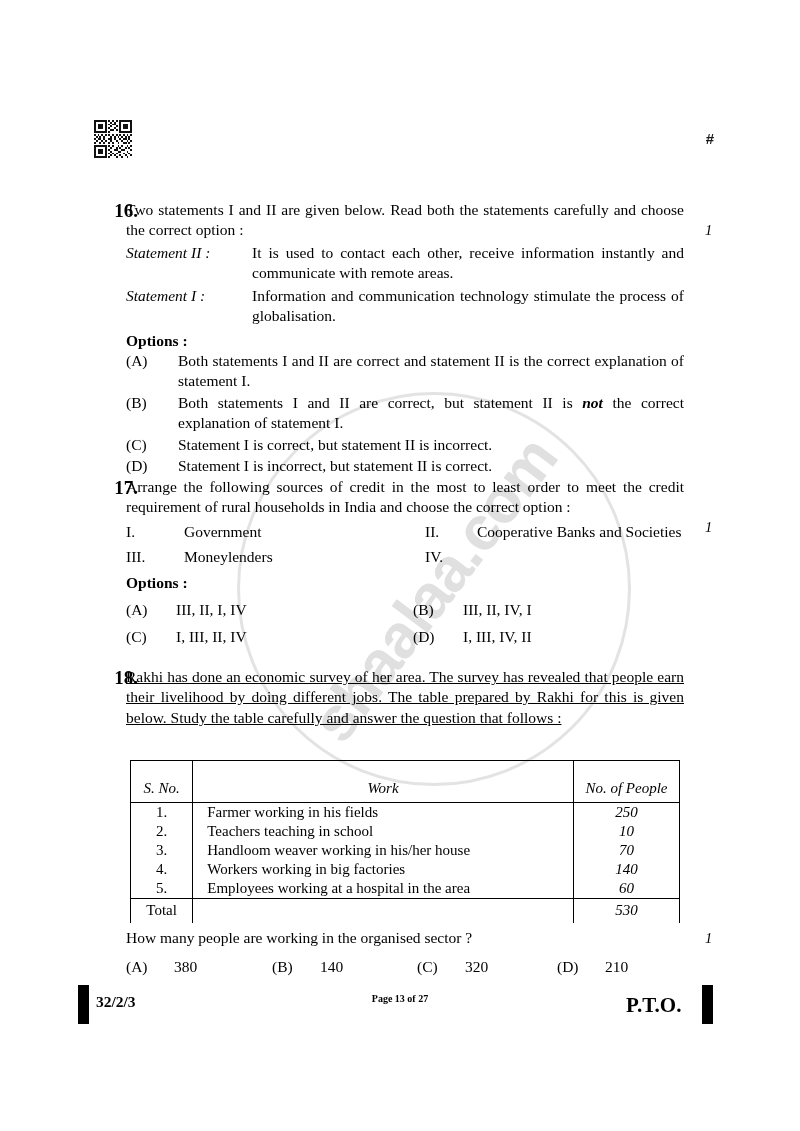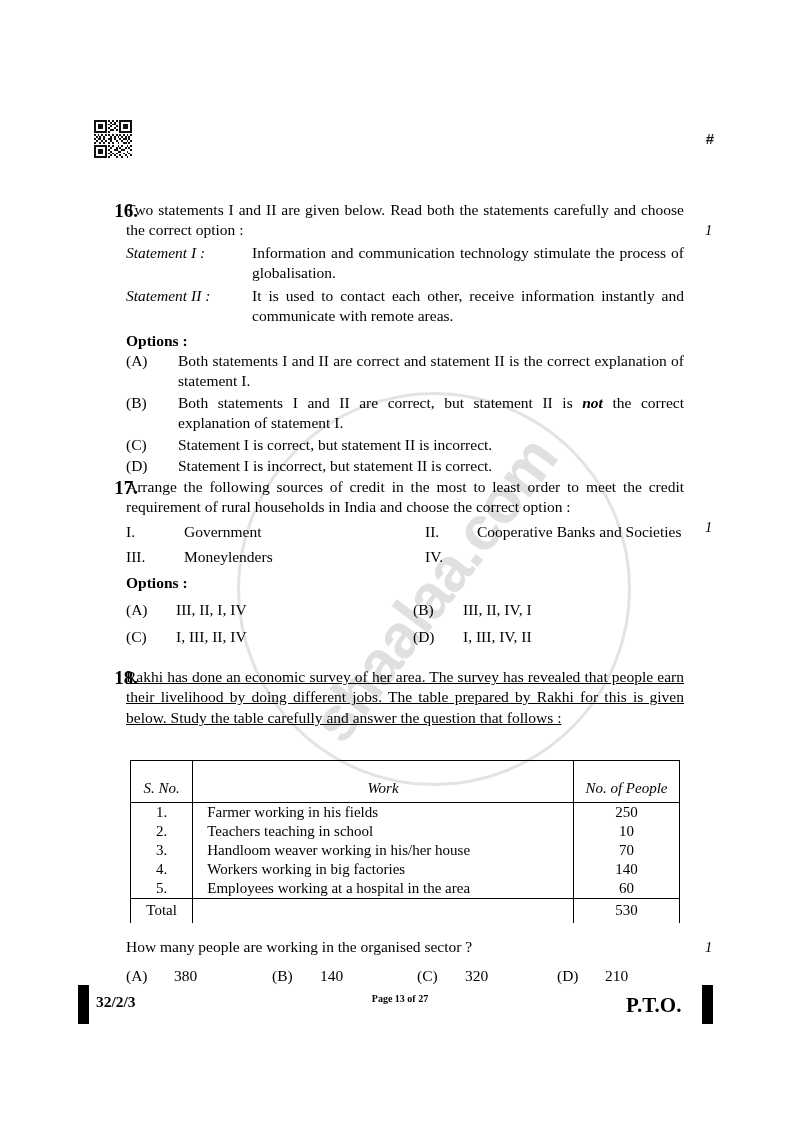--- a/index.html
+++ b/index.html
@@ -234,37 +234,37 @@
     text-align: left;
     padding: 1px 0 1px 14px;
     border-top: 0;
     border-bottom: 0;
   }
   .survey-table td.c-num {
     text-align: center;
     padding: 1px 0 1px;
     border-top: 0;
     border-bottom: 0;
+    font-style: italic;
   }
   .survey-table tr.first-data td { border-top: 1px solid #000000; }
   .survey-table tr.last-data td  { border-bottom: 1px solid #000000; }
   .survey-table tr.total-row td {
     padding: 3px 0 4px;
     text-align: center;
   }
   .survey-table tr.total-row td.c-work { text-align: left; }
 
   
   .tail {
     position: absolute;
     left: 126px;
     top: 928px;
     width: 600px;
     z-index: 2;
-    margin-top: 9px;
   }
   .tail-q {
     font-size: 15.5px;
     line-height: 1.32;
   }
   .tail-opts {
     display: flex;
     font-size: 15.5px;
     margin-top: 10px;
   }
@@ -459,27 +459,27 @@
   </div>
 
   <div class="content">
 
     <div class="qblock" style="top:200px;">
       <div class="q-num">16.</div>
       <div class="q-body">
         <div class="just">Two statements I and II are given below. Read both the statements carefully and choose the correct option :</div>
 
         <div class="stmt-row">
+          <div class="stmt-label">Statement II :</div>
+          <div class="stmt-text">It is used to contact each other, receive information instantly and communicate with remote areas.</div>
+        </div>
+
+        <div class="stmt-row">
           <div class="stmt-label">Statement I :</div>
           <div class="stmt-text">Information and communication technology stimulate the process of globalisation.</div>
-        </div>
-
-        <div class="stmt-row">
-          <div class="stmt-label">Statement II :</div>
-          <div class="stmt-text">It is used to contact each other, receive information instantly and communicate with remote areas.</div>
         </div>
 
         <div class="options-head">Options :</div>
 
         <div class="opt-row">
           <div class="opt-key">(A)</div>
           <div class="opt-val">Both statements I and II are correct and statement II is the correct explanation of statement I.</div>
         </div>
 
         <div class="opt-row">

